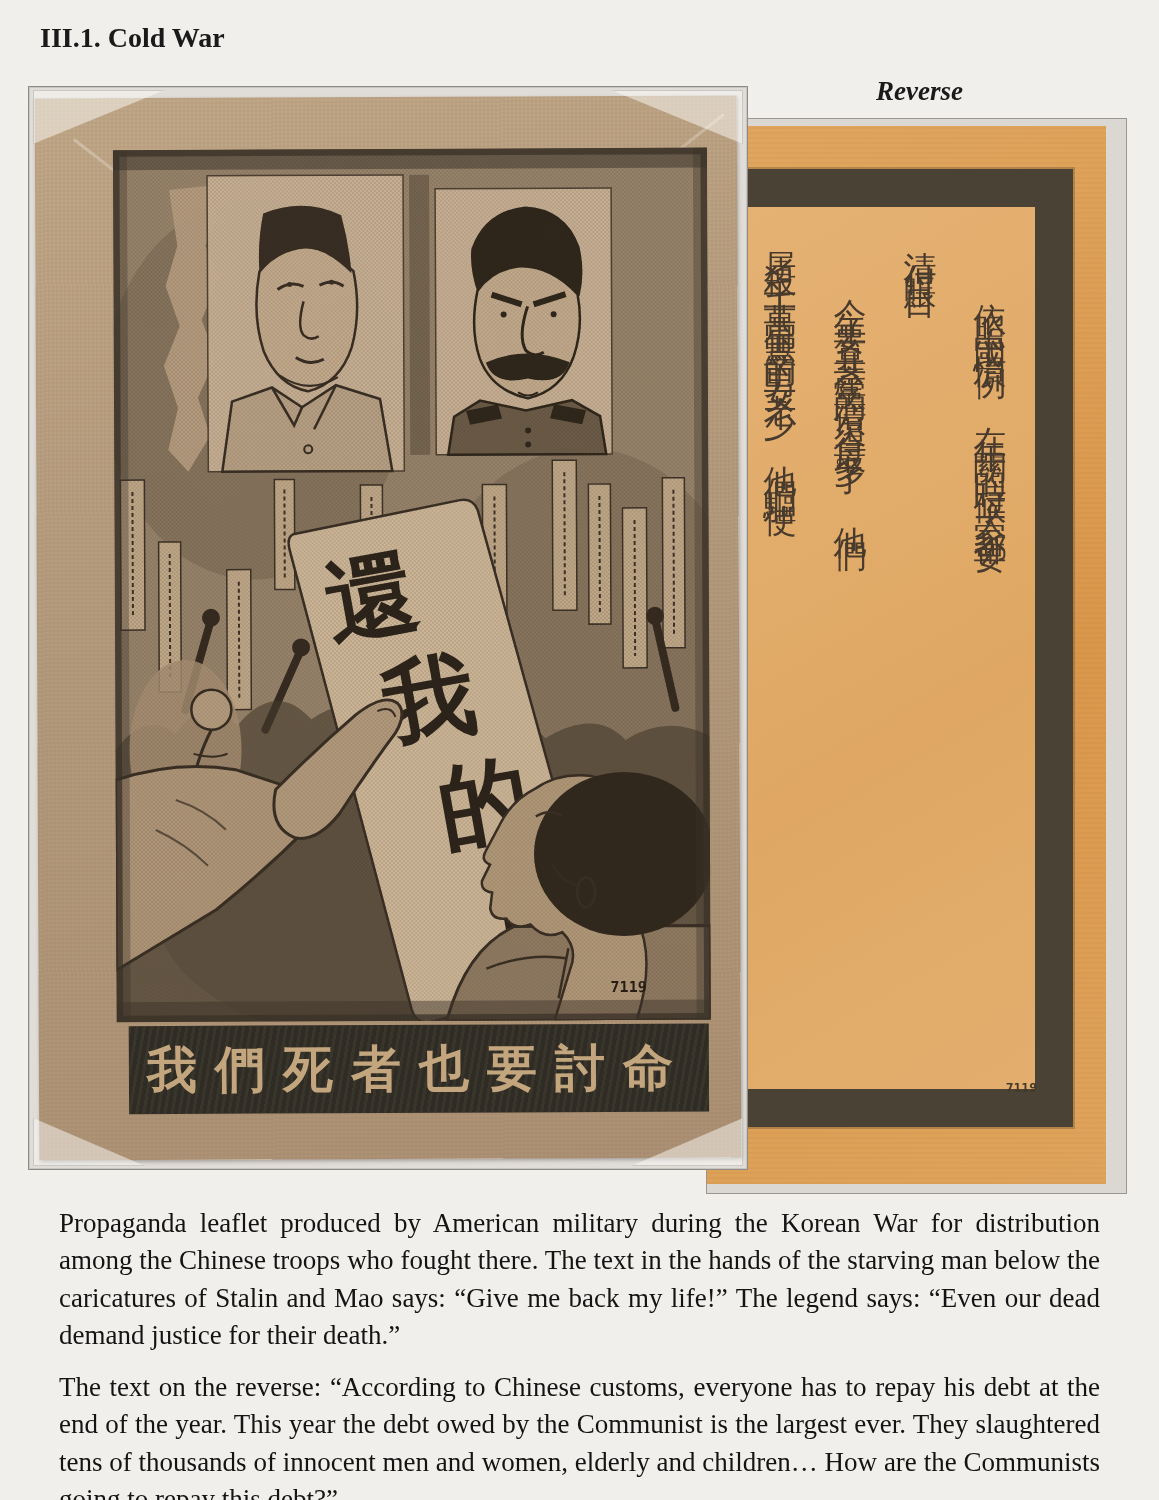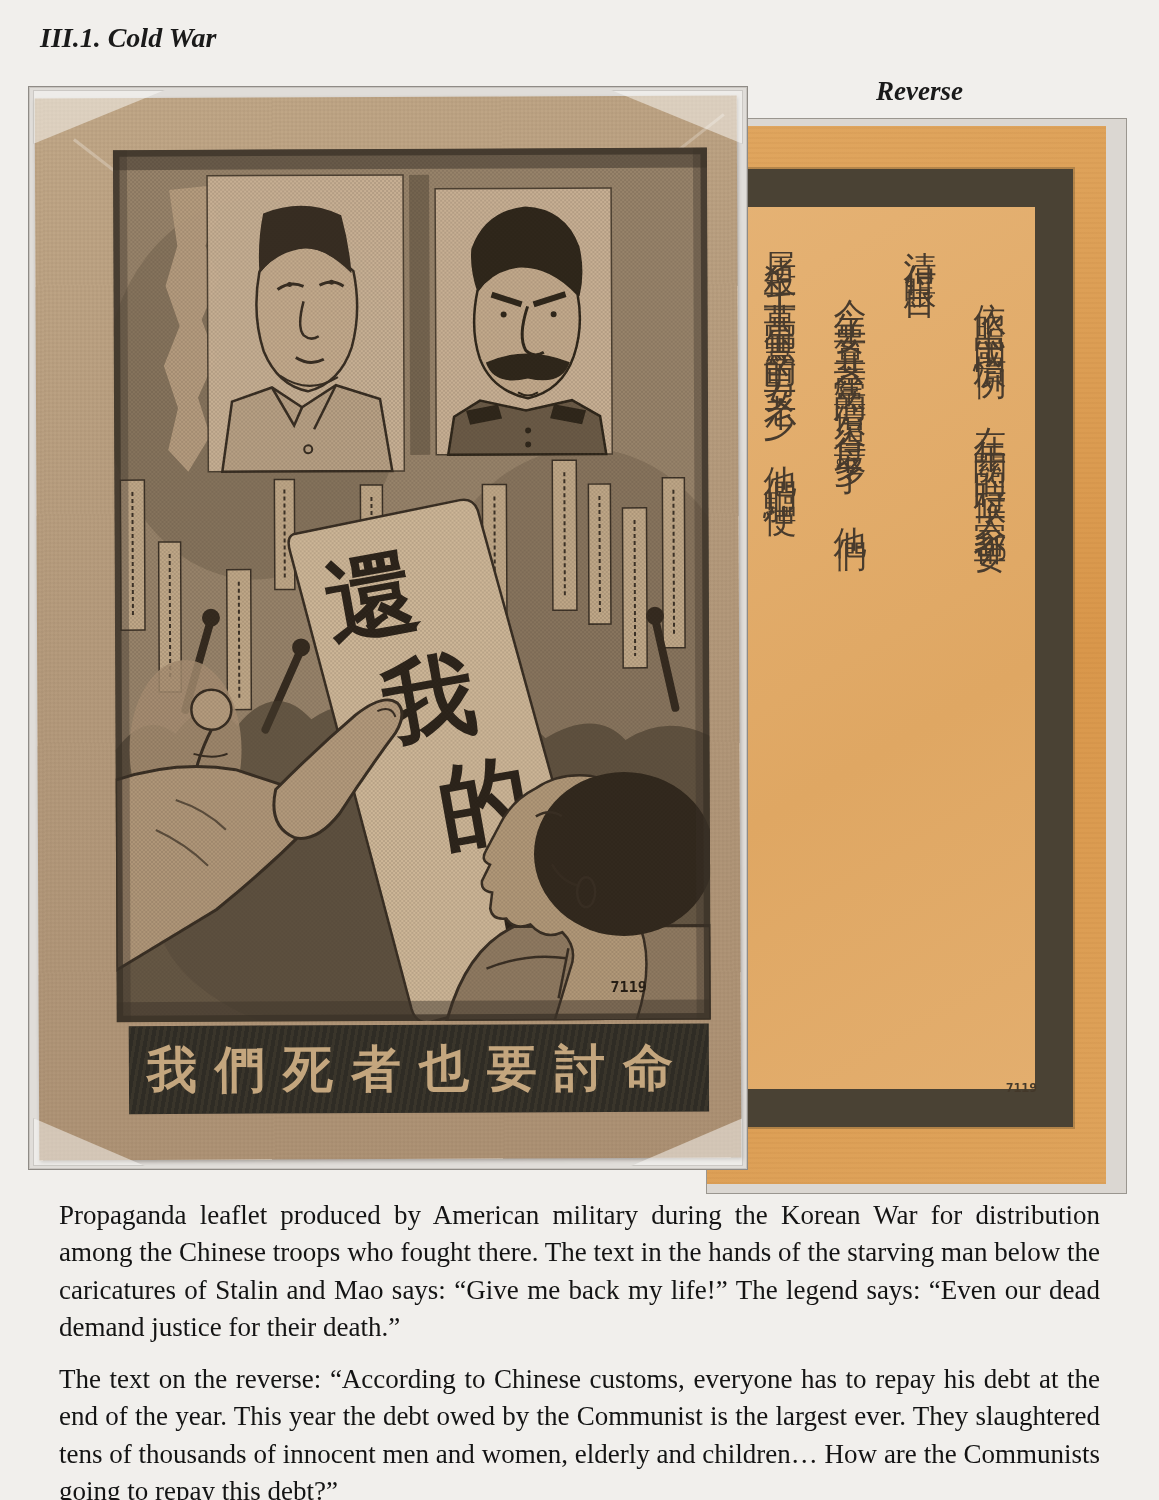--- a/index.html
+++ b/index.html
@@ -1,20 +1,20 @@
 <!DOCTYPE html>
 <html><head>
 <meta charset="utf-8">
 <style>
   html,body{margin:0;padding:0;background:#ffffff;}
   #page{position:relative;width:1159px;height:1500px;background:#f1efec;overflow:hidden;
         font-family:"Liberation Serif",serif;color:#1a1a1a;}
 
   
-  .section-label{position:absolute;left:40px;top:22px;font-size:28px;font-weight:bold;font-style:italic;}
+  .section-label{position:absolute;left:40px;top:22px;font-size:28px;font-weight:bold;}
   .page-title{position:absolute;left:350px;top:30px;width:490px;text-align:center;font-size:31px;font-weight:bold;}
   .reverse-label{position:absolute;left:876px;top:76px;font-size:27px;font-weight:bold;font-style:italic;}
 
   
   .front-sleeve{position:absolute;left:28px;top:86px;width:718px;height:1082px;
         background:#e0ddd9;border:1px solid #8f8b86;box-shadow:0 0 0 1px #c9c5c0 inset;z-index:2;}
   .corner{position:absolute;background:rgba(252,252,250,.5);border:1px solid rgba(175,172,165,.55);}
   .corner.tl{left:4px;top:3px;width:130px;height:52px;clip-path:polygon(0 0,100% 0,0 100%);}
   .corner.tr{right:4px;top:3px;width:130px;height:52px;clip-path:polygon(0 0,100% 0,100% 100%);}
   .corner.bl{left:4px;bottom:3px;width:110px;height:46px;clip-path:polygon(0 0,0 100%,100% 100%);}
@@ -51,21 +51,21 @@
         letter-spacing:13px;color:#483b2d;}
   .rev-col{line-height:70px;}
   .rev-col.indent1{padding-top:52px;}
   .rev-col.indent3{padding-top:48px;}
   .rev-serial{position:absolute;right:-2px;bottom:-6px;font-size:13px;font-weight:bold;
         color:#43382a;font-family:"DejaVu Sans Mono",monospace;letter-spacing:0;}
 
   
   .caption{position:absolute;left:59px;top:1197px;width:1041px;font-size:27px;line-height:1.38;
         text-align:justify;color:#141414;}
-  .caption p{margin:0 0 15px 0;}
+  .caption p{margin:8px 0 15px 0;}
 </style>
 </head>
 <body>
 
 <div id="page">
 
   <div class="section-label">III.1. Cold War</div>
   <div class="reverse-label">Reverse</div>
 
   <div class="rev-sleeve">

